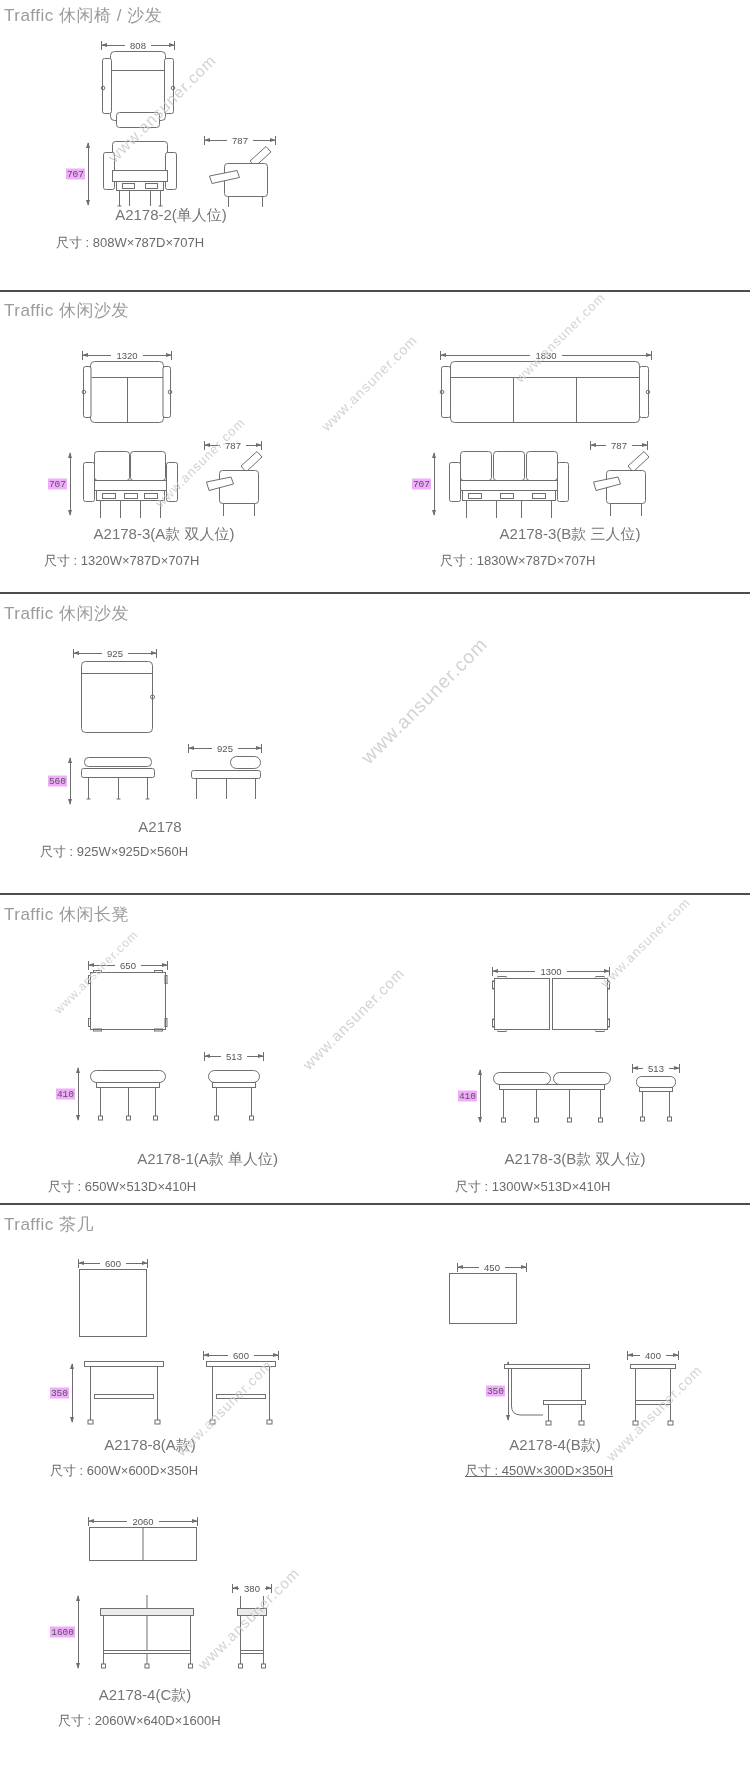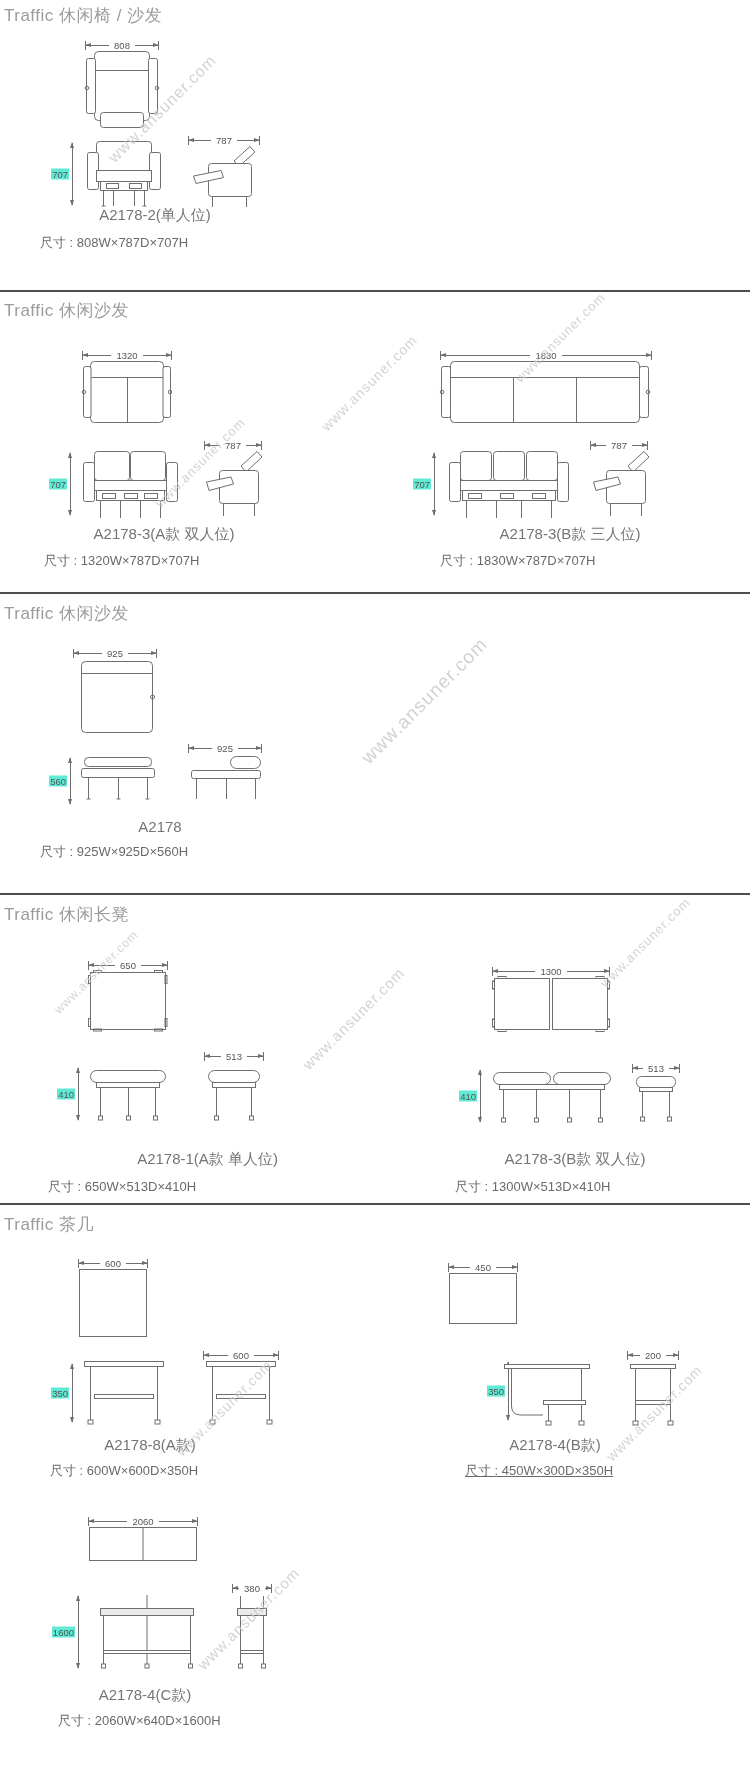--- a/index.html
+++ b/index.html
@@ -20,33 +20,33 @@
   .hdim .hl.r::after{content:"";position:absolute;right:-1px;top:-2px;width:0;height:0;
     border-top:2.5px solid transparent;border-bottom:2.5px solid transparent;border-left:6px solid #6e6e6e;}
   .hdim .num{padding:0 5px;font-size:9.5px;color:#555;line-height:11px;white-space:nowrap;}
   
   .vdim{position:absolute;width:1px;background:#6e6e6e;}
   .vdim::before{content:"";position:absolute;top:-1px;left:-2.5px;width:0;height:0;
     border-left:2.5px solid transparent;border-right:2.5px solid transparent;border-bottom:6px solid #6e6e6e;}
   .vdim::after{content:"";position:absolute;bottom:-1px;left:-2.5px;width:0;height:0;
     border-left:2.5px solid transparent;border-right:2.5px solid transparent;border-top:6px solid #6e6e6e;}
   .vdim .num{position:absolute;right:4px;top:50%;transform:translateY(-50%);
-    font-size:9.5px;color:#555;background:#5eead4;padding:0 1px;white-space:nowrap;}
+    font-size:9.5px;color:#555;background:#f0abfc;padding:0 1px;white-space:nowrap;font-family:Liberation Mono, monospace;}
   
   .wm{position:absolute;color:#cbcbcb;transform:rotate(-45deg);white-space:nowrap;
     letter-spacing:1px;opacity:.85;}
 </style>
 </head>
 <body>
 
 <div class="page">
 
   <div class="sec-header" style="top:4px;">Traffic 休闲椅 / 沙发</div>
 
-  <div class="item" style="left:40px;top:38px;width:230px;height:230px;">
+  <div class="item" style="left:56px;top:38px;width:230px;height:230px;">
     <div class="hdim" style="left:45px;top:2px;width:74px;">
       <span class="tick"></span>
         <span class="hl l"></span>
         <span class="num">808</span>
         <span class="hl r"></span>
         <span class="tick"></span>
     </div>
     <svg class="draw" style="left:45px;top:12px;" width="74" height="80" viewBox="0 0 74 80">
       <g stroke="#6f6f6f" stroke-width="1" fill="#fff">
         <rect x="9.5" y="1.5" width="55" height="69" rx="4"></rect>
@@ -443,21 +443,21 @@
         <rect x="11.5" y="34.5" width="49" height="4"></rect>
         <rect x="5" y="60" width="5" height="4" fill="none"></rect>
           <rect x="62" y="60" width="5" height="4" fill="none"></rect>
       </g>
     </svg>
     <div class="model" style="left:0;width:200px;top:186px;">A2178-8(A款)</div>
     <div class="dims-text" style="left:0;width:230px;top:212px;">尺寸 : 600W×600D×350H</div>
   </div>
 
   <div class="item" style="left:445px;top:1250px;width:245px;height:240px;">
-    <div class="hdim" style="left:3px;top:12px;width:70px;">
+    <div class="hdim" style="left:12px;top:12px;width:70px;">
       <span class="tick"></span>
         <span class="hl l"></span>
         <span class="num">450</span>
         <span class="hl r"></span>
         <span class="tick"></span>
     </div>
     <svg class="draw" style="left:3px;top:22px;" width="70" height="53" viewBox="0 0 70 53">
       <g stroke="#6f6f6f" stroke-width="1" fill="#fff">
         <rect x="1.5" y="1.5" width="67" height="50"></rect>
       </g>
@@ -472,21 +472,21 @@
         <line x1="78.5" y1="11" x2="78.5" y2="63"></line>
         <line x1="45.5" y1="46" x2="45.5" y2="63"></line>
         <rect x="40.5" y="42.5" width="42" height="4"></rect>
         <rect x="76" y="63" width="5" height="4" fill="none"></rect>
           <rect x="43" y="63" width="5" height="4" fill="none"></rect>
       </g>
     </svg>
     <div class="hdim" style="left:182px;top:100px;width:52px;">
       <span class="tick"></span>
         <span class="hl l"></span>
-        <span class="num">200</span>
+        <span class="num">400</span>
         <span class="hl r"></span>
         <span class="tick"></span>
     </div>
     <svg class="draw" style="left:184px;top:108px;" width="48" height="70" viewBox="0 0 48 70">
       <g stroke="#6f6f6f" stroke-width="1" fill="#fff">
         <rect x="1.5" y="6.5" width="45" height="4"></rect>
         <line x1="6.5" y1="11" x2="6.5" y2="63"></line>
           <line x1="41.5" y1="11" x2="41.5" y2="63"></line>
         <rect x="6.5" y="42.5" width="35" height="4"></rect>
         <rect x="4" y="63" width="5" height="4" fill="none"></rect>

